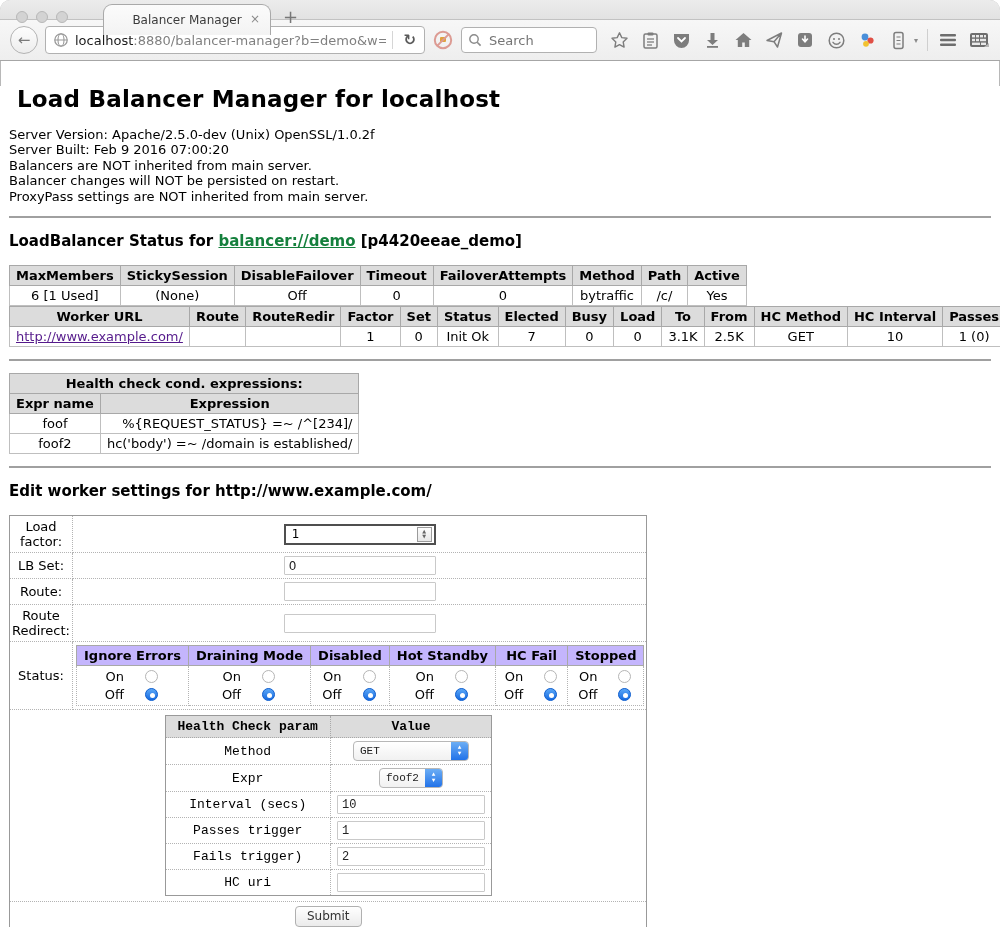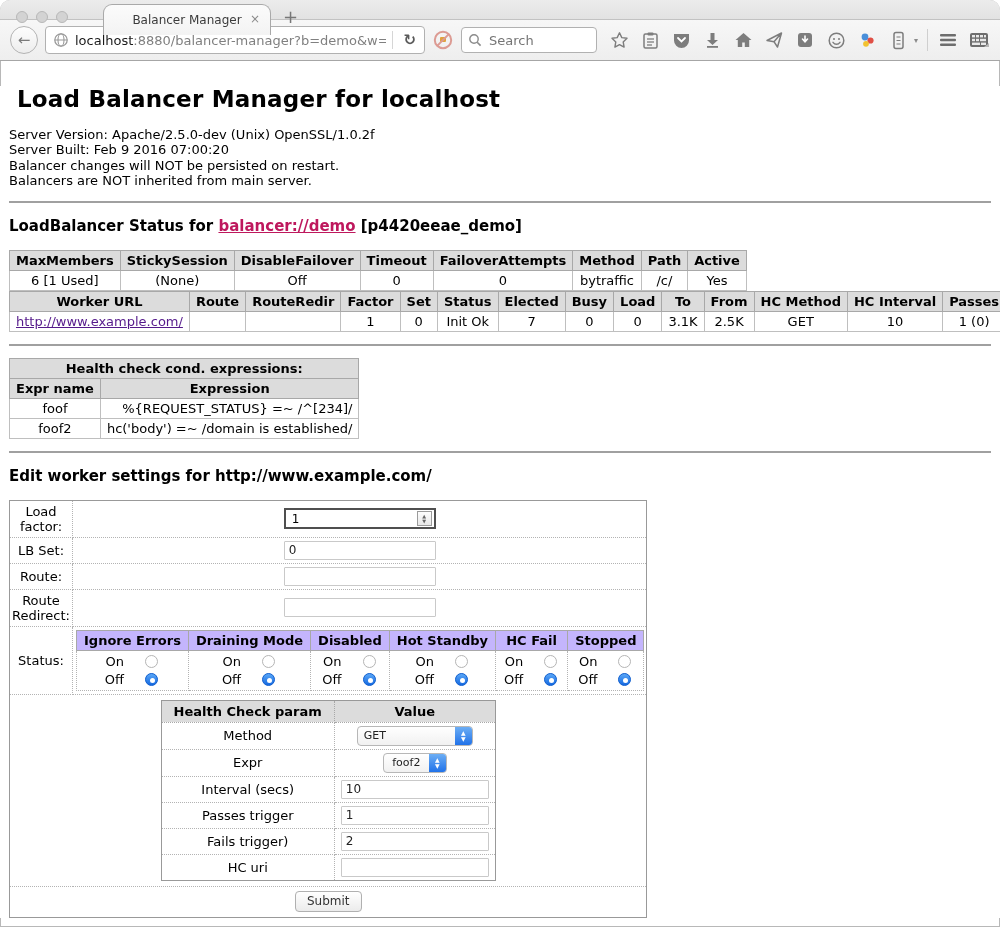--- a/index.html
+++ b/index.html
@@ -69,21 +69,21 @@
   .tbtn { width:22px; height:22px; display:flex; align-items:center; justify-content:center; }
   .chrome-sep { width:1px; height:22px; background:#cfcfcf; }
   .caret-down { font-size:8px; color:#8a8a8a; margin-left:-4px; }
 
   
   .page { padding:0 9px; font-size:13px; color:#000; background:#fff; }
   h1.pagetitle { font-size:23px; font-weight:bold; margin:25px 0 15px 8px; letter-spacing:.2px; }
   .serverinfo div { line-height:15.4px; }
   hr.rule { border:none; height:2px; background:#a0a0a0; margin:12px 0; }
   h3.sect { font-size:15px; font-weight:bold; margin:14px 0 15px 0; }
-  h3.sect a { color:#be185d; text-decoration:underline; }
+  h3.sect a { color:#15803d; text-decoration:underline; }
 
   table.tbl { border-collapse:collapse; font-size:13px; margin:0; }
   table.tbl th {
     background:#dcdcdc; font-weight:bold; padding:2px 6px;
     border:1px solid #a8a8a8; text-align:center; white-space:nowrap;
   }
   table.tbl td {
     padding:2px 6px; border:1px solid #bfbfbf; text-align:center;
     background:#fff; white-space:nowrap;
   }
@@ -132,21 +132,21 @@
     border:1px solid #b5b5b5; display:inline-block; position:relative;
   }
   .radio.checked {
     background:linear-gradient(#5aa7f7,#1569e0); border:1px solid #1260cf;
   }
   .radio.checked::after {
     content:""; position:absolute; left:4px; top:4px; width:5px; height:5px;
     border-radius:50%; background:#fff;
   }
 
-  table.hc-tbl { border-collapse:collapse; font-size:13px; margin:2px auto; border:1px solid #999; }
+  table.hc-tbl { border-collapse:collapse; font-size:13px; margin:2px auto; border:1px solid #999;font-family:Liberation Mono, monospace; }
   table.hc-tbl th { background:#dcdcdc; font-weight:bold; padding:3px 12px; border:1px dotted #a8a8a8; }
   table.hc-tbl td { border:1px dotted #b3b3b3; padding:3px 6px; text-align:center; }
   table.hc-tbl td.valcell { width:160px; }
   table.hc-tbl td.valcell .txtinp { width:148px; text-align:left; }
 
   .selectbox {
     display:inline-flex; align-items:center; height:20px;
     border:1px solid #b7b7b7; border-radius:4px; background:linear-gradient(#ffffff,#f1f1f1);
     font-size:11px; color:#222; overflow:hidden; vertical-align:middle;
   }
@@ -318,22 +318,23 @@
     </div>
   </div>
 
   <div class="page">
 
     <h1 class="pagetitle">Load Balancer Manager for localhost</h1>
 
     <div class="serverinfo">
       <div>Server Version: Apache/2.5.0-dev (Unix) OpenSSL/1.0.2f</div>
       <div>Server Built: Feb 9 2016 07:00:20</div>
+      <div>Balancers are NOT inherited from main server.</div>
       <div>Balancer changes will NOT be persisted on restart.</div>
-      <div>Balancers are NOT inherited from main server.</div>
+      <div>ProxyPass settings are NOT inherited from main server.</div>
     </div>
 
     <hr class="rule">
 
     <h3 class="sect"><span>LoadBalancer Status for </span><a href="#">balancer://demo</a><span> [p4420eeae_demo]</span></h3>
 
     <table class="tbl balancer-tbl">
       <tbody>
         <tr>
           <th>MaxMembers</th>

